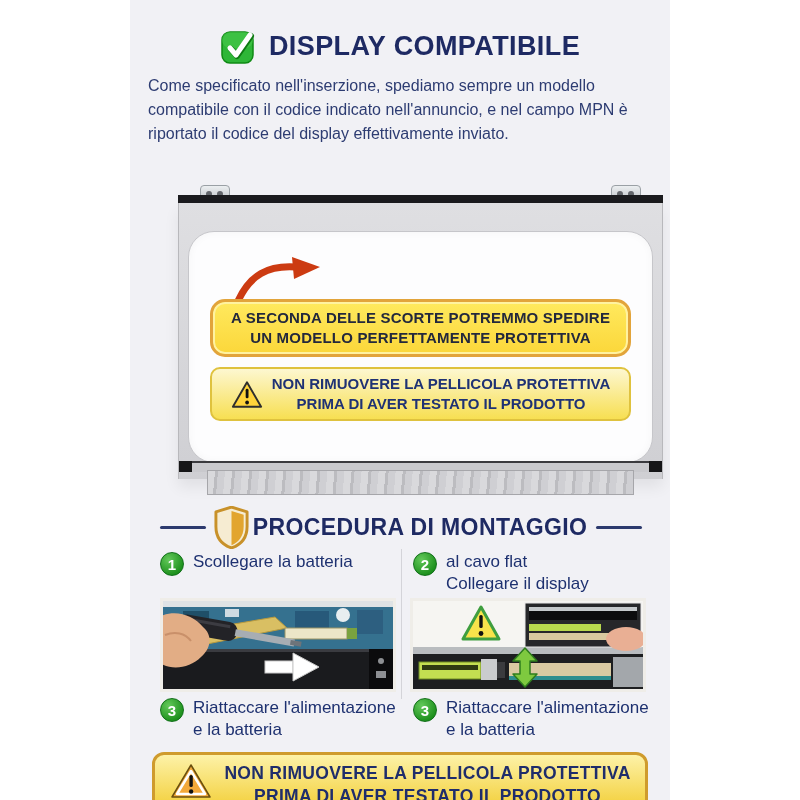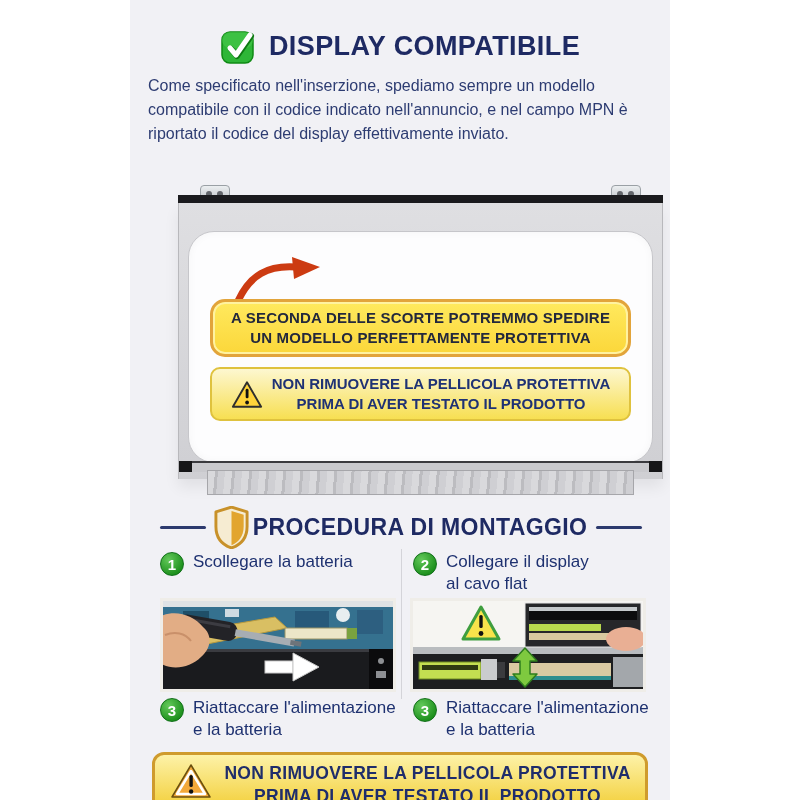--- a/index.html
+++ b/index.html
@@ -135,22 +135,22 @@
 
   <div class="step s1">
     <div class="badge">1</div>
     <div class="lbl">
       <div>Scollegare la batteria</div>
     </div>
   </div>
   <div class="step s2">
     <div class="badge">2</div>
     <div class="lbl">
+      <div>al cavo flat</div>
       <div>Collegare il display</div>
-      <div>al cavo flat</div>
     </div>
   </div>
   <div class="divider"></div>
 
   <div class="photo left">
     <svg width="230" height="88" viewBox="0 0 230 88">
       <rect width="230" height="48" fill="#35718f"></rect>
       <rect width="230" height="6" fill="#dfe3e5"></rect>
       <rect x="20" y="10" width="26" height="10" fill="#1f4f68"></rect>
       <rect x="62" y="8" width="14" height="8" fill="#cfdbe2"></rect>

